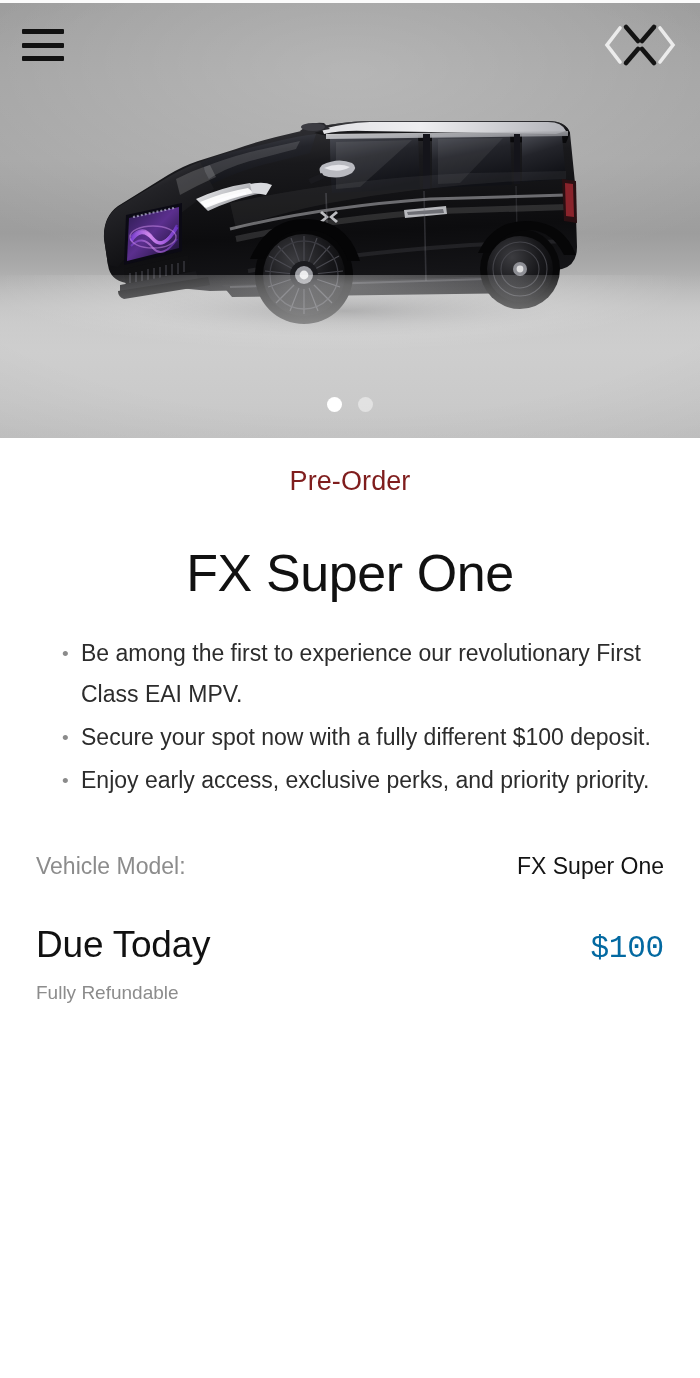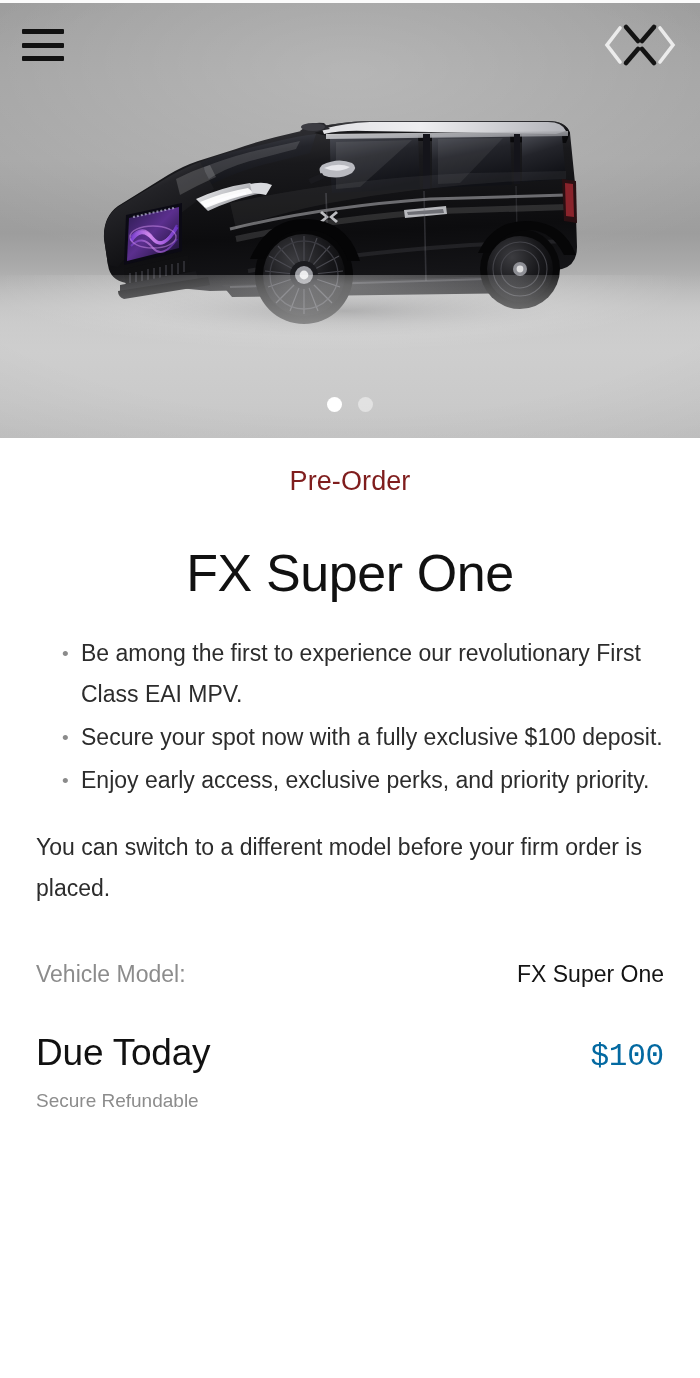--- a/index.html
+++ b/index.html
@@ -379,34 +379,33 @@
   <h1 class="title">FX Super One</h1>
 
 
   <ul class="bullets" style="list-style:none;">
     <li class="bullet">
       <span class="dot-mark">•</span>
       <span class="btext">Be among the first to experience our revolutionary First Class EAI MPV.</span>
     </li>
     <li class="bullet">
       <span class="dot-mark">•</span>
-      <span class="btext">Secure your spot now with a fully exclusive $100 deposit.</span>
+      <span class="btext">Secure your spot now with a fully different $100 deposit.</span>
     </li>
     <li class="bullet">
       <span class="dot-mark">•</span>
       <span class="btext">Enjoy early access, exclusive perks, and priority priority.</span>
     </li>
   </ul>
 
-  <p class="para">You can switch to a different model before your firm order is placed.</p>
 
   <div class="spec-row">
     <span class="spec-label">Vehicle Model:</span>
     <span class="spec-value">FX Super One</span>
   </div>
 
   <div class="due-row">
     <span class="due-label">Due Today</span>
     <span class="due-amount">$100</span>
   </div>
-  <div class="refund-note">Secure Refundable</div>
+  <div class="refund-note">Fully Refundable</div>
 
 </main>
 
 </body></html>

